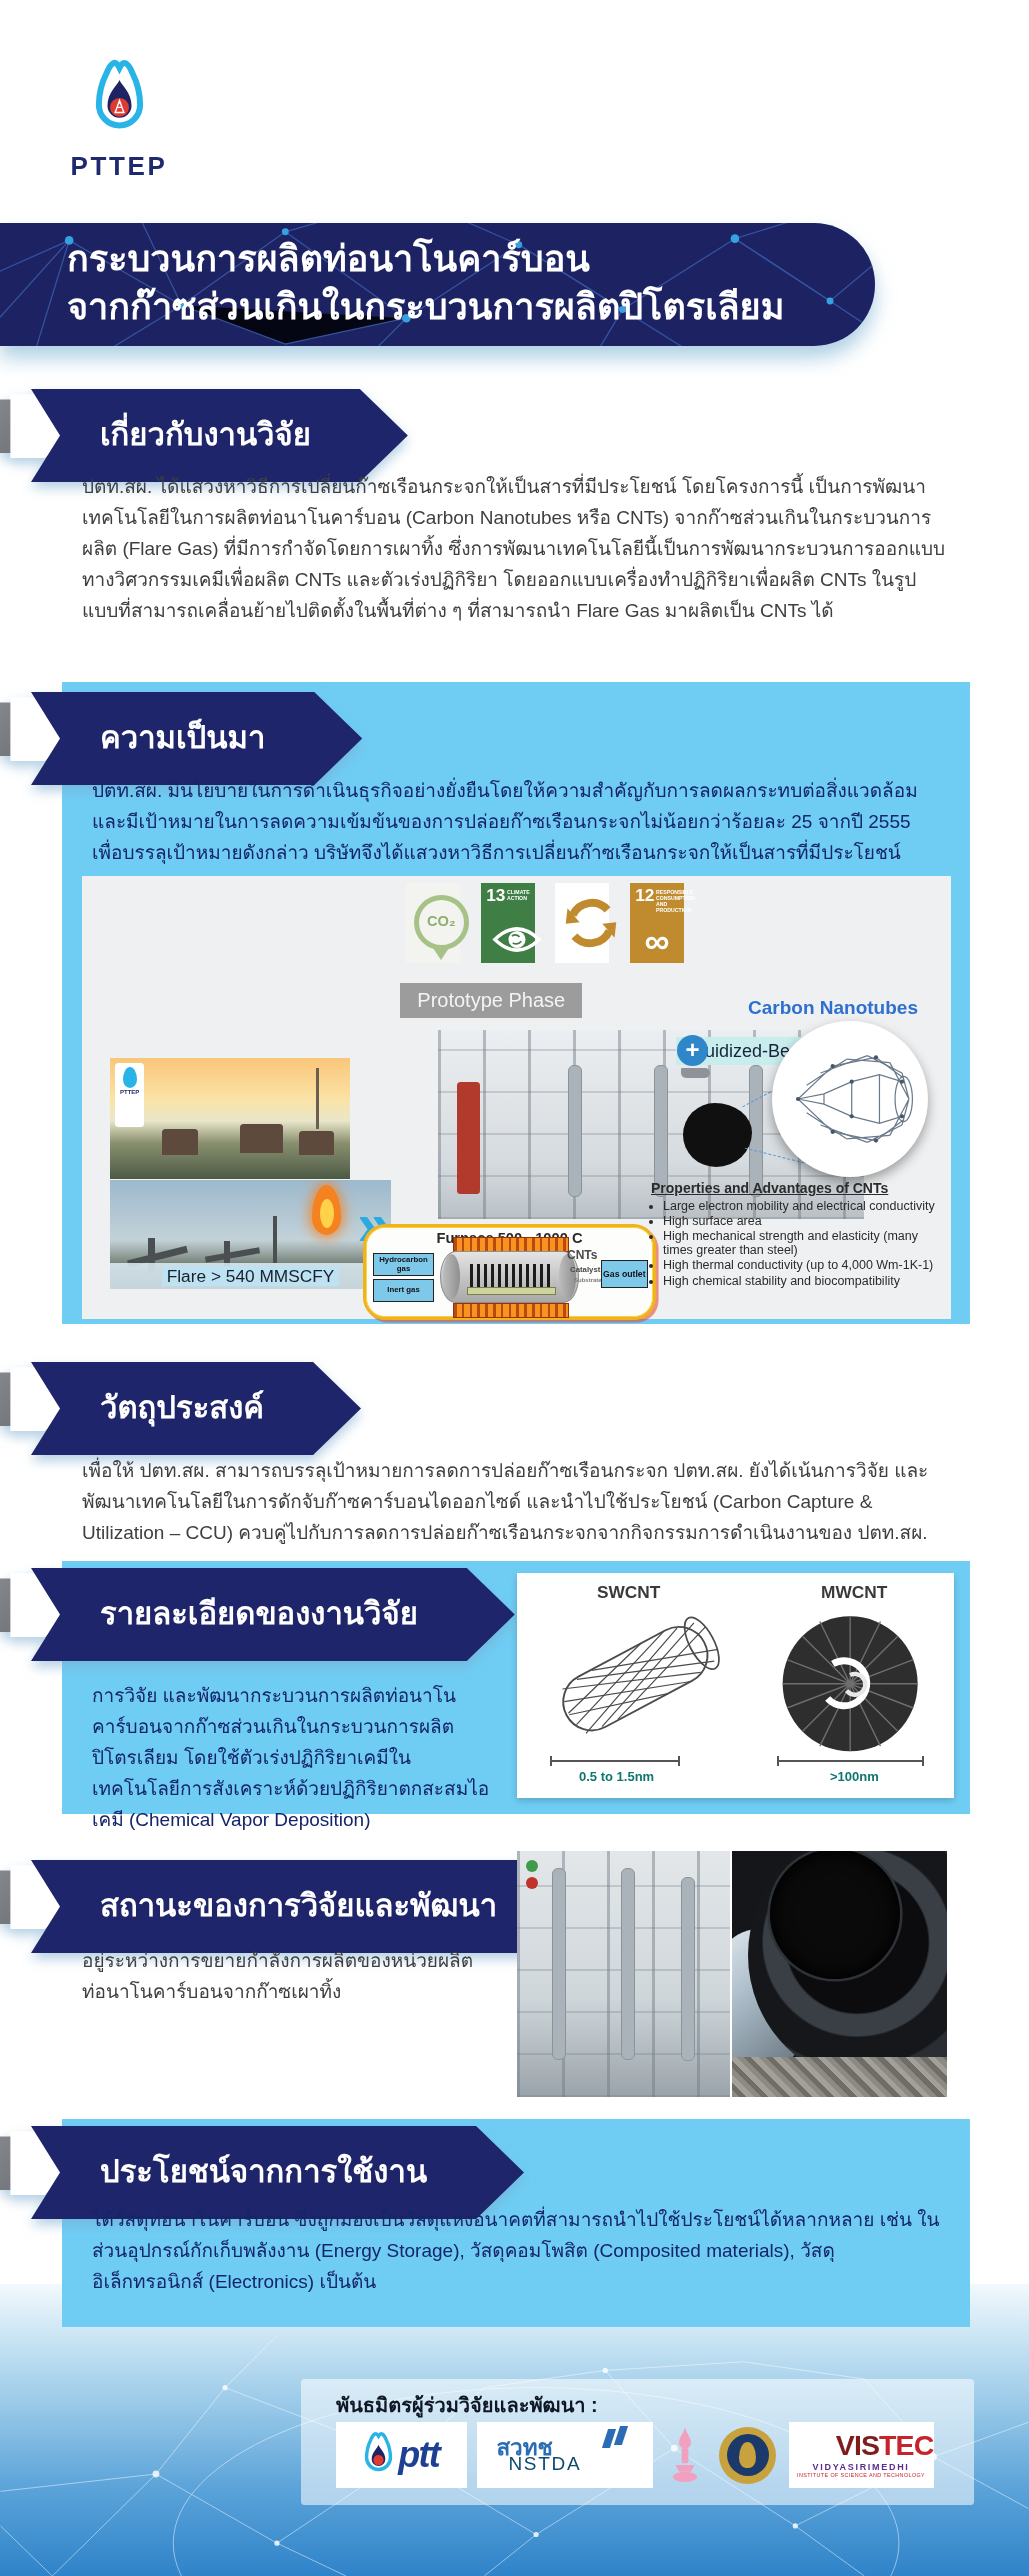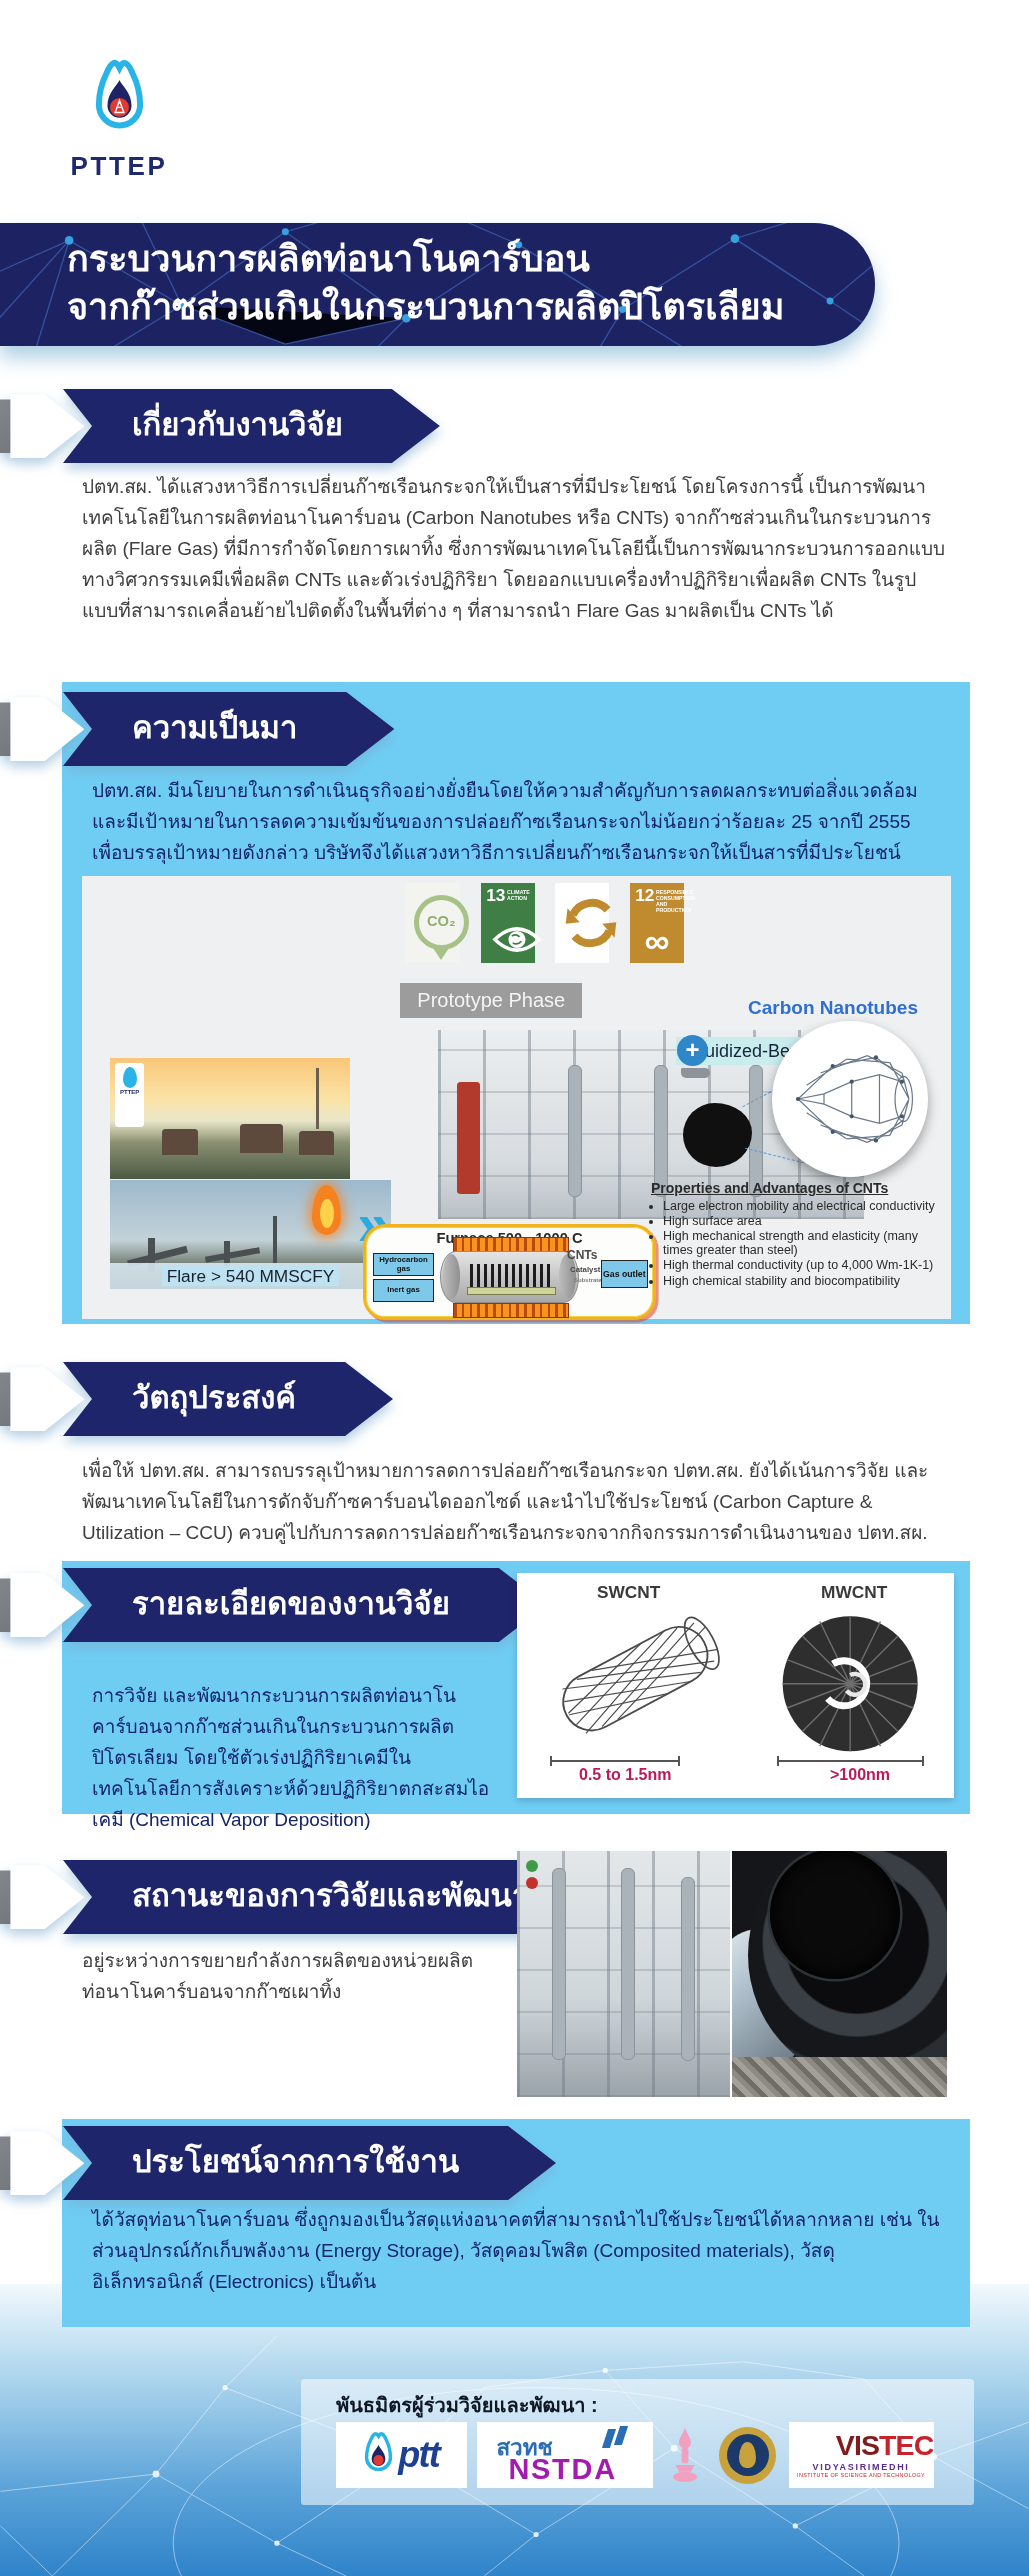--- a/index.html
+++ b/index.html
@@ -10,22 +10,22 @@
   .logo{position:absolute;left:54px;top:57px;width:130px;text-align:center;}
   .logo-text{margin-top:3.5px;font-size:26px;font-weight:bold;color:#1f2a6e;letter-spacing:2.6px;}
 
   
   .title-banner{position:absolute;left:0;top:223px;width:875px;height:123px;background:#1d2263;
                 border-radius:0 61px 61px 0;box-shadow:0 12px 19px rgba(110,170,205,.55);overflow:hidden;}
   .title-net{position:absolute;left:0;top:0;}
   .title-lines{position:relative;padding:12px 0 0 67px;font-size:36px;font-weight:bold;color:#ffffff;line-height:1.32;}
 
   
-  .sec-head{position:absolute;left:0;height:74px;display:flex;align-items:stretch;
-            filter:drop-shadow(0 6px 6px rgba(120,170,205,.55));padding-left:32px;}
+  .sec-head{position:absolute;left:0;height:93px;display:flex;align-items:stretch;
+            filter:drop-shadow(0 6px 6px rgba(120,170,205,.55));}
   .chv{clip-path:polygon(0 0,46% 0,100% 50%,46% 100%,0 100%);}
   .chv-gray{position:absolute;left:0;top:10.4px;width:69px;height:54px;background:linear-gradient(135deg,#83868a,#66696d);}
   .chv-white{position:absolute;left:10.4px;top:5.2px;width:74px;height:64px;background:#ffffff;}
   .navy-banner{position:relative;margin-left:31px;background:#1f256a;display:flex;align-items:center;
                padding:0 97px 0 69px;
                clip-path:polygon(0 0,calc(100% - 48px) 0,100% 50%,calc(100% - 48px) 100%,0 100%,29px 50%);}
   .sec-title{font-size:31px;font-weight:bold;color:#ffffff;white-space:nowrap;padding-bottom:3.5px;}
 
   
   .body-text{position:absolute;font-size:19px;line-height:31px;color:#3f3f41;overflow-wrap:break-word;}
@@ -108,21 +108,21 @@
   .props ul{margin:0;padding-left:12px;font-size:12.5px;line-height:14.3px;}
   .props li{margin:0 0 0.9px 0;}
 
   
   .det-fig{position:absolute;left:517px;top:1573px;width:437px;height:225px;background:#ffffff;
            box-shadow:0 2.6px 7px rgba(0,0,0,.2);}
   .det-lab{position:absolute;top:8.7px;font-size:17.3px;font-weight:bold;color:#3a3a3a;}
   .scalebar{position:absolute;height:1.7px;background:#555;}
   .scalebar:before,.scalebar:after{content:"";position:absolute;top:-4.3px;width:1.7px;height:10.4px;background:#555;}
   .scalebar:before{left:0;} .scalebar:after{right:0;}
-  .scale-lab{position:absolute;font-size:16px;font-weight:bold;color:#be185d;}
+  .scale-lab{position:absolute;font-size:13px;font-weight:bold;color:#0f766e;}
 
   
   .ph-skid{position:absolute;left:517px;top:1851px;width:213px;height:246px;
     background:linear-gradient(180deg,#e3e7ea 0%,#cfd6da 60%,#9aa3a9 100%);overflow:hidden;}
   .ph-drum{position:absolute;left:732px;top:1851px;width:215px;height:246px;background:#15161a;overflow:hidden;}
   .drum-ring{position:absolute;left:15.6px;top:-26px;width:260px;height:260px;border-radius:50%;
              background:radial-gradient(circle at 42% 45%,#0c0c0e 0 34%,#3a3f45 35% 45%,#15171b 46% 60%,#2a2e33 61% 72%,#0e0f12 73% 100%);}
   .drum-powder{position:absolute;left:22.5px;top:24px;width:130px;height:130px;border-radius:50%;background:#0a0a0a;
                box-shadow:inset 0 0 17.3px 3.5px #000, 0 0 0 2.6px #2e3338;}
   .drum-lip{position:absolute;left:-26px;top:78px;width:104px;height:147px;border-radius:50%;
@@ -135,21 +135,21 @@
        background:linear-gradient(180deg,#f2f9fd 0%,#cfe7f5 16%,#9ccbe9 40%,#5ba3d9 70%,#2f83c9 100%);}
   .partner-panel{position:absolute;left:301px;top:2379px;width:673px;height:126px;
                  background:rgba(255,255,255,.55);border-radius:3.5px;}
   .partner-label{position:absolute;left:35px;top:10.4px;font-size:20px;font-weight:bold;color:#0f1724;}
   .logo-row{position:absolute;left:35px;top:43px;display:flex;align-items:center;gap:10.4px;}
   .lg{background:#fff;height:66px;display:flex;align-items:center;justify-content:center;overflow:hidden;}
   .lg-ptt{width:131px;gap:5.2px;text-align:center;}
   .ptt-word{font-size:36px;font-weight:bold;font-style:italic;color:#1d3f94;letter-spacing:-1.7px;}
   .lg-nstda{width:176px;position:relative;}
   .nstda-th{position:absolute;left:19px;top:7px;font-size:22.5px;font-weight:bold;color:#2a6db5;}
-  .nstda-en{position:absolute;left:31px;top:31px;font-size:29px;font-weight:bold;color:#a21caf;letter-spacing:1.7px;}
+  .nstda-en{position:absolute;left:31px;top:31px;font-size:19px;font-weight:normal;color:#0c4a6e;letter-spacing:1.7px;}
   .nstda-rib{position:absolute;right:22.5px;top:7px;width:26px;height:19px;}
   .rib{position:absolute;background:#2a6db5;width:7.8px;height:19px;transform:skewX(-18deg);}
   .lg-chula{width:43px;background:transparent;}
   .lg-mahidol{width:61px;background:transparent;}
   .mah-ring{width:57px;height:57px;border-radius:50%;background:#c8a23c;display:flex;align-items:center;justify-content:center;}
   .mah-core{width:42px;height:42px;border-radius:50%;background:#1b3a6b;display:flex;align-items:center;justify-content:center;}
   .mah-glyph{width:17.3px;height:26px;background:#c8a23c;border-radius:50% 50% 40% 40%/60% 60% 40% 40%;}
   .lg-vistec{width:145px;flex-direction:column;line-height:1;}
   .vistec-main{font-size:28.5px;font-weight:bold;letter-spacing:-0.9px;}
   .vis{color:#7f1d1d;margin-left:47px;} .tec{color:#c6232c;}

